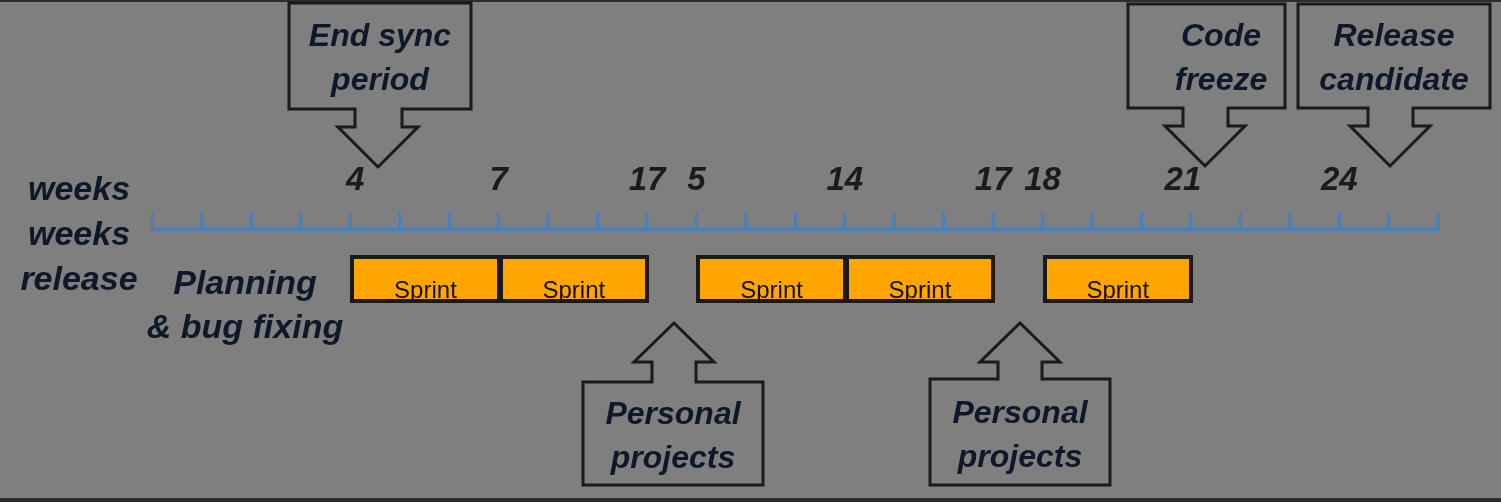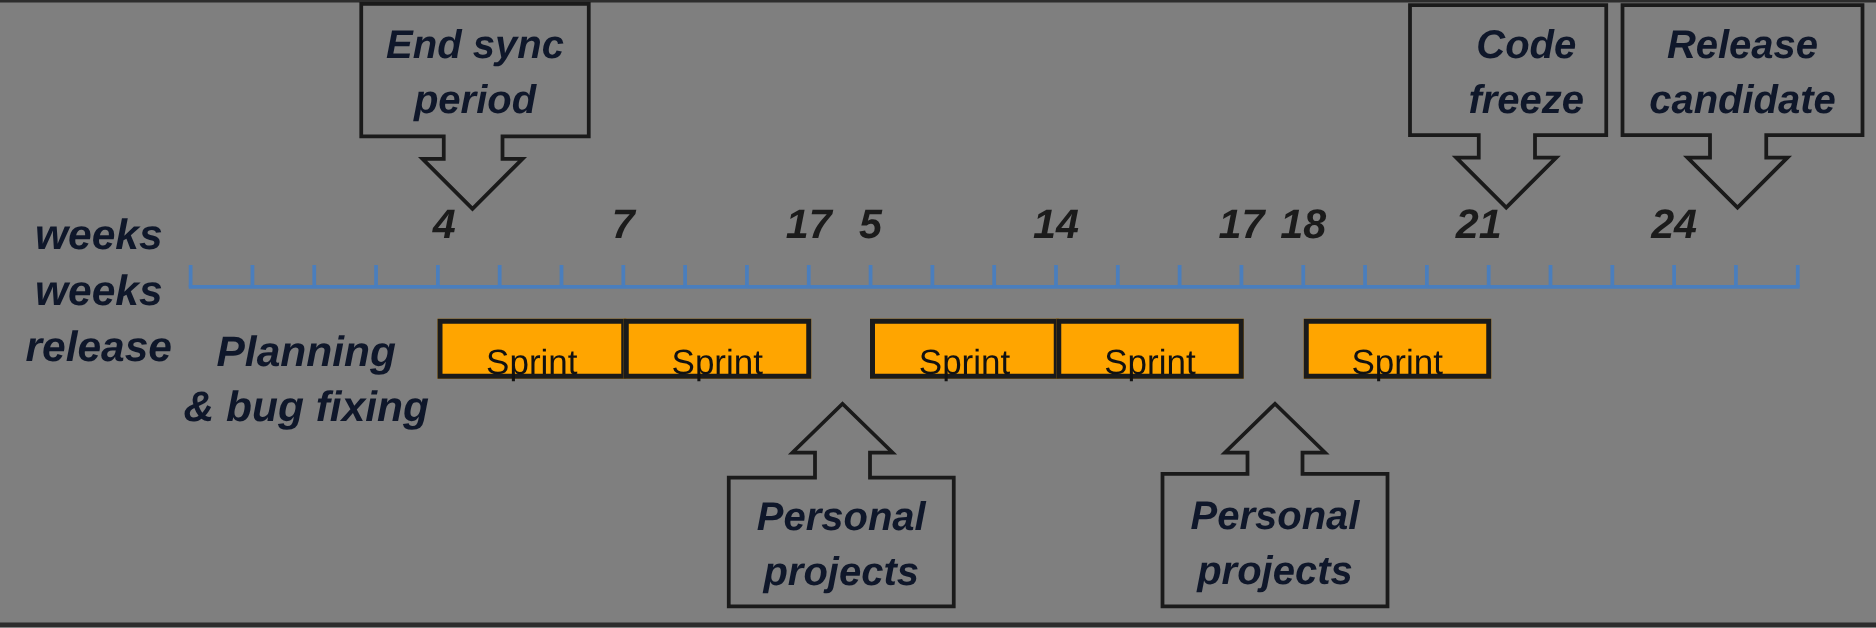--- a/index.html
+++ b/index.html
@@ -35,21 +35,21 @@
   }
   .sprint{
     position:absolute;
     top:255px;height:48px;
     box-sizing:border-box;
     background:#ffa500;
     border:4px solid #1a1a1a;
     display:flex;align-items:center;justify-content:center;
   }
   .sprint span{
-    font-size:28px;color:#111;
+    font-size:24px;color:#111;
     font-style:normal;font-weight:400;
     font-family:"Liberation Sans", sans-serif;
     margin-top:22px;
   }
   #qa-list{
     position:absolute;left:1210px;top:257px;width:240px;
     margin:0;padding:0;list-style:none;
   }
   #qa-list li{
     position:relative;

